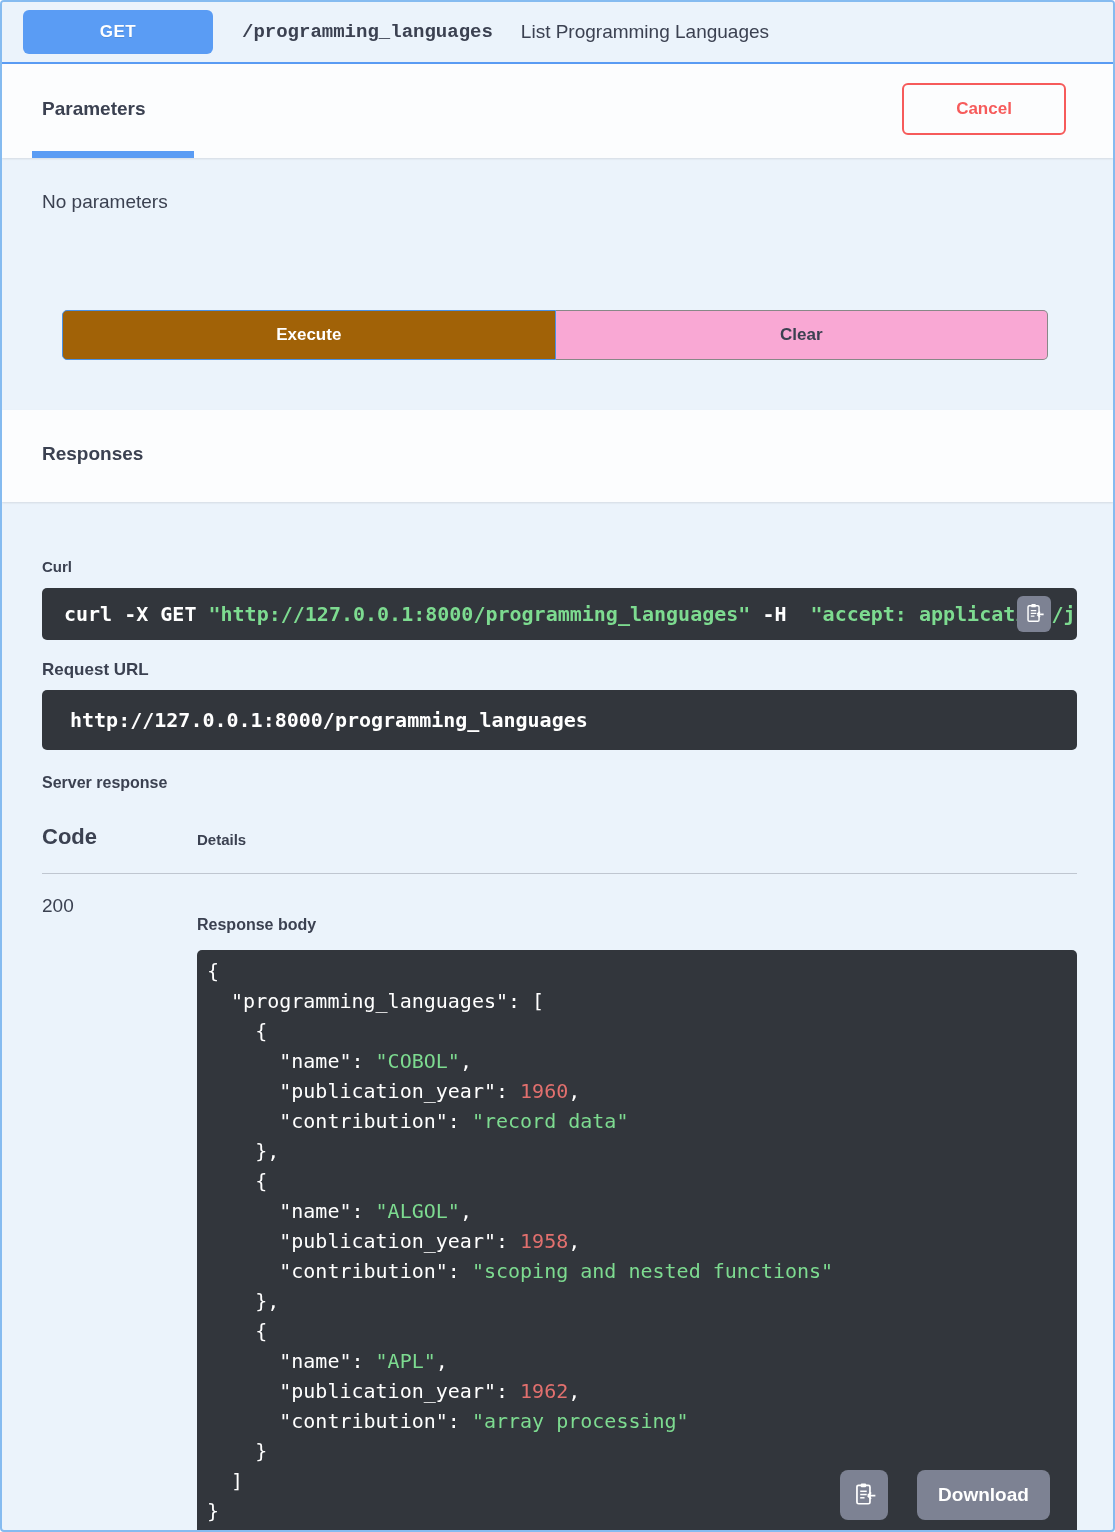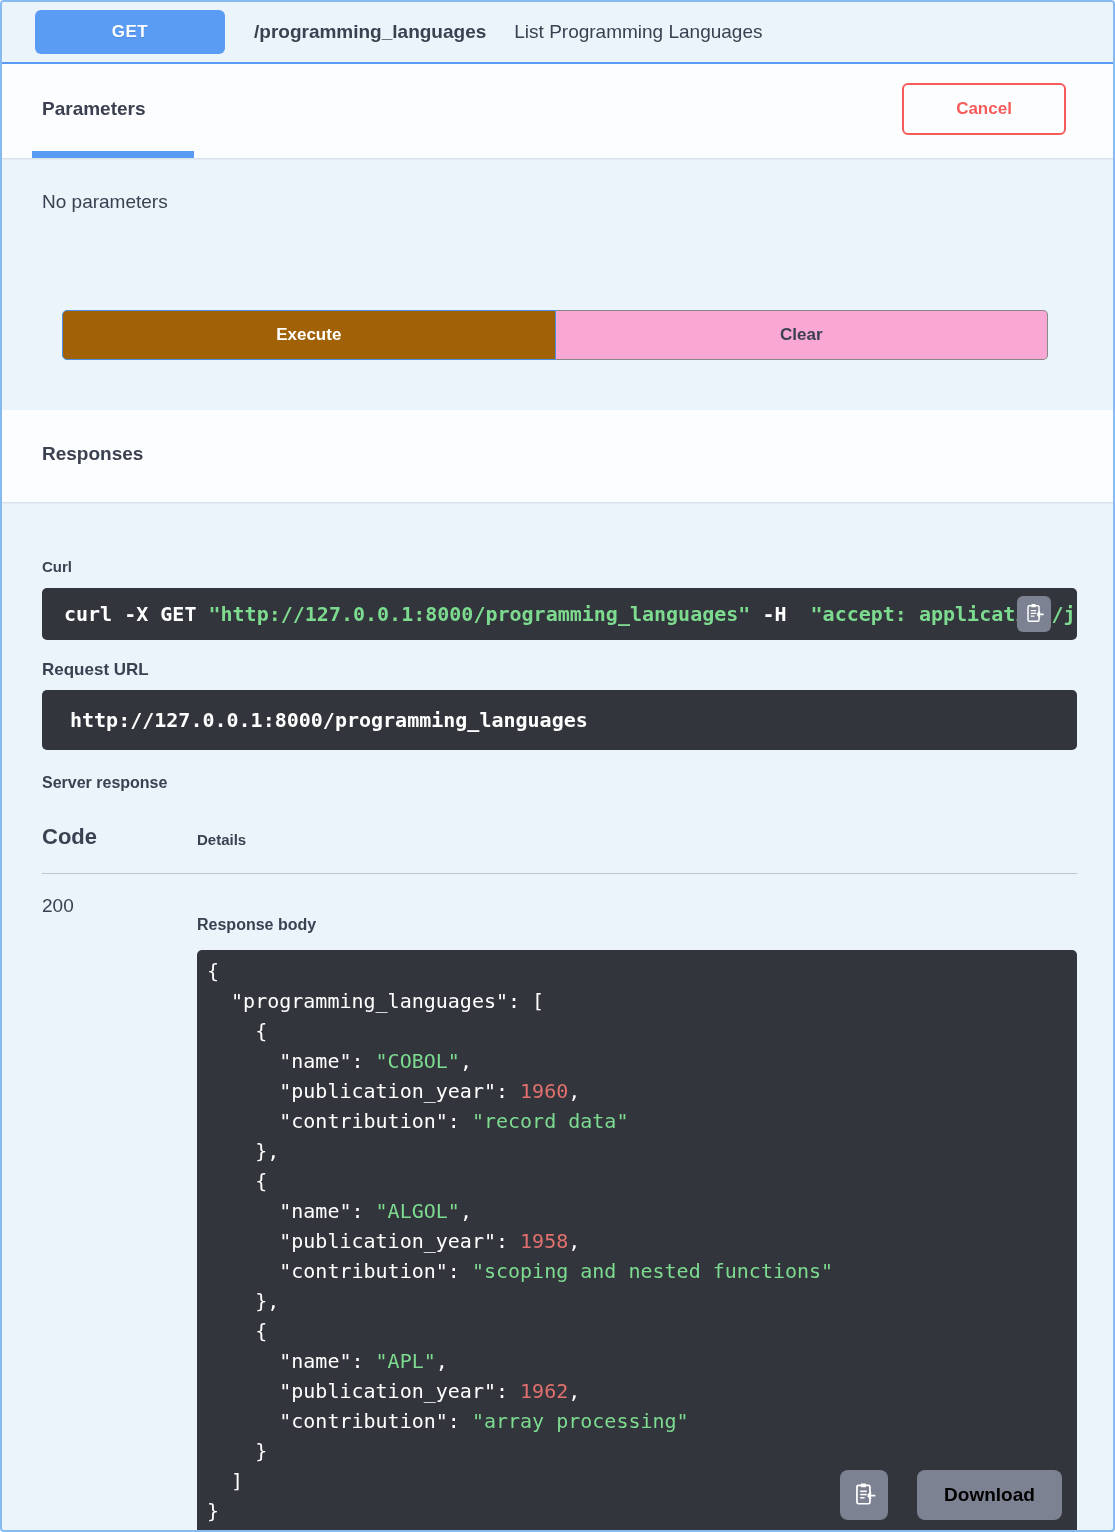--- a/index.html
+++ b/index.html
@@ -16,34 +16,33 @@
     overflow: hidden;
   }
 
   
   .summary {
     position: absolute; top: 0; left: 0; right: 0; height: 62px;
     display: flex; align-items: center;
     border-bottom: 2px solid #5a9cf4;
     background: #ebf3fb;
     cursor: pointer;
-    padding-left: 12px;
   }
   .method-badge {
     margin-left: 21px;
     width: 190px; height: 44px;
     background: #5a9cf4;
     border-radius: 6px;
     color: #fff; font-weight: bold; font-size: 17px; letter-spacing: .5px;
     display: flex; align-items: center; justify-content: center;
     text-shadow: 0 1px 0 rgba(0,0,0,.1);
   }
   .op-path {
     margin-left: 29px;
-    font-family: Liberation Sans, sans-serif;
+    font-family: Liberation Mono, monospace;
     font-weight: bold; font-size: 19px; color: #3b4151;
   }
   .op-summary-text { margin-left: 28px; font-size: 19px; color: #3b4151; }
 
   
   .band {
     position: absolute; left: 0; right: 0;
     background: #fcfdfe;
     box-shadow: 0 1px 2px rgba(0,0,0,.1);
   }
@@ -134,23 +133,23 @@
   .response-body-block .code-line {
     font-size: 20px; line-height: 30px; white-space: pre; color: #fff;
   }
 
   .tok-plain  { color: #ffffff; }
   .tok-string { color: #7ddb90; }
   .tok-number { color: #e2706e; }
 
   .resp-copy { left: 643px; top: 520px; width: 48px; height: 50px; border-radius: 8px; }
   .download-btn {
-    position: absolute; left: 720px; top: 520px; width: 145px; height: 50px;
+    position: absolute; left: 720px; top: 520px; width: 133px; height: 50px;
     background: #7d8293; border: none; border-radius: 8px;
-    color: #000000; font-weight: bold; font-size: 19px;
+    color: #ffffff; font-weight: bold; font-size: 19px;
     font-family: "Liberation Sans", sans-serif;
     cursor: pointer;
   }
 </style>
 </head>
 <body>
 
 <div class="opblock">
 
   <div class="summary">

